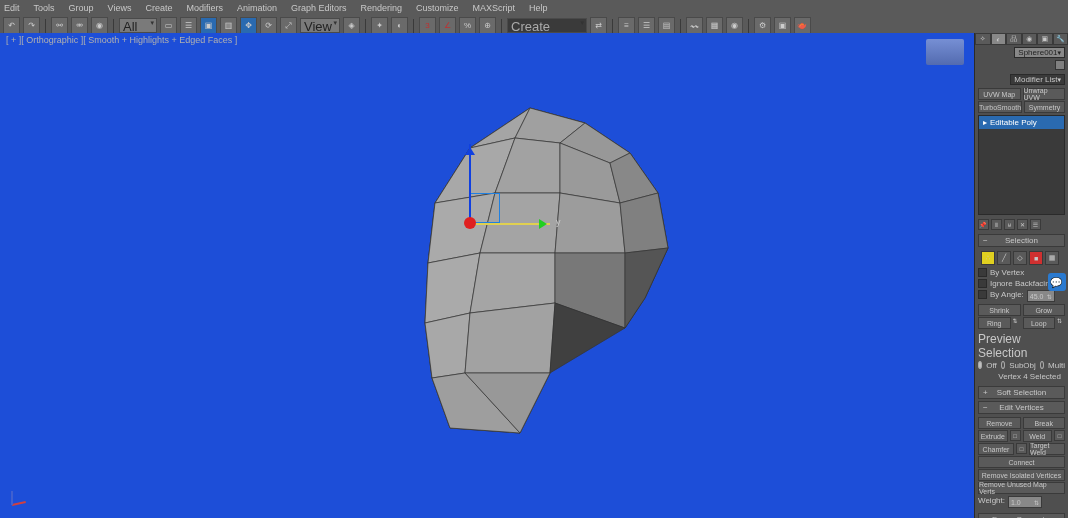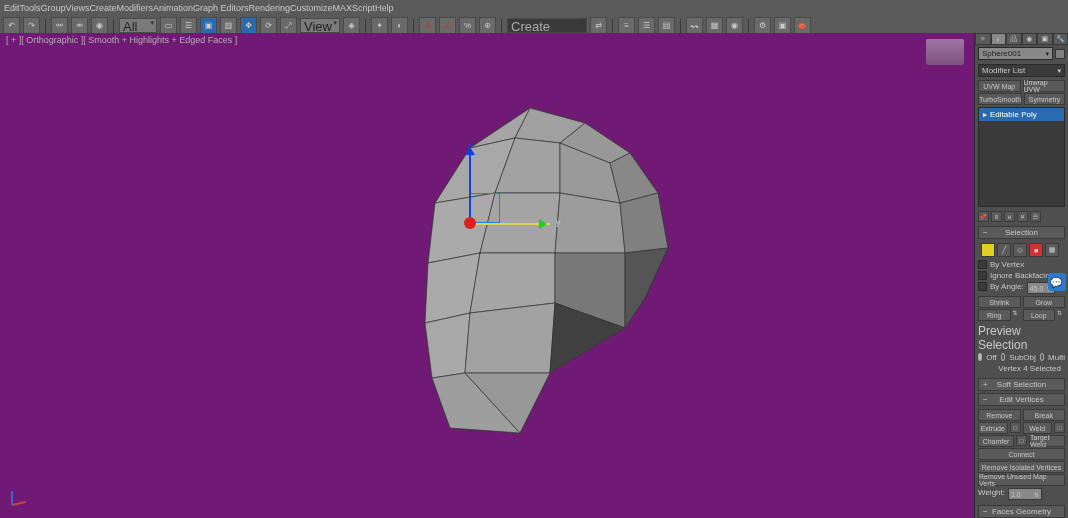--- a/index.html
+++ b/index.html
@@ -1,28 +1,28 @@
 <!DOCTYPE html>
 <html><head>
 <meta charset="utf-8">
 <style>
 * { margin: 0; padding: 0; box-sizing: border-box; font-family: Arial, sans-serif; user-select: none; }
 body { width: 1068px; height: 518px; background: #3a3a3a; overflow: hidden; position: relative; }
 
-.menubar { height: 13px; background: #5a5a5a; display: flex; align-items: center; padding: 8px 4px; font-size: 9px; color: #c8c8c8; }
+.menubar { height: 13px; background: #5a5a5a; display: flex; align-items: center; padding: 8px 4px; font-size: 9px; color: #c8c8c8; gap: 14px; }
 .menubar span { cursor: pointer; }
 
 .toolbar { height: 20px; background: #5a5a5a; border-bottom: 1px solid #2a2a2a; display: flex; align-items: center; padding: 0 3px; gap: 3px; }
 .tb-btn { width: 17px; height: 17px; background: #6a6a6a; border: 1px solid #4a4a4a; display: flex; align-items: center; justify-content: center; font-size: 8px; color: #ccc; cursor: pointer; }
 .tb-btn.blue { background: #2a6ab0; }
 .tb-sep { width: 1px; height: 14px; background: #3a3a3a; margin: 0 2px; }
 .tb-combo { height: 15px; background: #7a7a7a; border: 1px solid #4a4a4a; font-size: 13px; padding: 0 12px 0 3px; color: #222; position: relative; }
 .tb-combo::after { content: "▾"; position: absolute; right: 2px; top: 0; font-size: 7px; color: #333; }
 
-.viewport { position: absolute; top: 33px; left: 0; right: 94px; bottom: 0; background: #701a75; }
+.viewport { position: absolute; top: 33px; left: 0; right: 94px; bottom: 0; background: #1d4ed8; }
 .viewport-label { position: absolute; top: 2px; left: 6px; font-size: 9px; color: #b0b0b0; }
 .viewcube { position: absolute; top: 6px; right: 10px; width: 38px; height: 26px; background: linear-gradient(#d0d0d0,#888); border-radius: 2px; opacity: 0.5; }
 .axis-indicator { position: absolute; bottom: 8px; left: 8px; width: 24px; height: 24px; }
 .axis-indicator .ax { position: absolute; bottom: 4px; left: 4px; width: 14px; height: 2px; transform-origin: left center; }
 .ax.x { background: #d04040; transform: rotate(-12deg); }
 .ax.z { background: #4060d0; transform: rotate(-90deg); }
 
 .model { position: absolute; top: 70px; left: 410px; width: 280px; height: 340px; }
 .model-svg { width: 100%; height: 100%; }
 .gizmo { position: absolute; top: 120px; left: 60px; }
@@ -34,21 +34,21 @@
 .gizmo .gy::after { border-left: 8px solid #1040e0; }
 .gizmo .planebox { position: absolute; left: 0px; top: -30px; width: 30px; height: 30px; border: 1px solid #2080e0; }
 .gizmo .dot { position: absolute; left: -6px; top: -6px; width: 12px; height: 12px; background: #e02020; border-radius: 50%; }
 .gizmo .lbl { position: absolute; font-size: 9px; color: #ccc; }
 .gizmo .lbl.ly { left: 86px; top: -6px; }
 
 .cmdpanel { position: absolute; top: 33px; right: 0; width: 94px; bottom: 0; background: #4f4f4f; border-left: 1px solid #2a2a2a; font-size: 9px; color: #c8c8c8; overflow: hidden; }
 .tabs { display: flex; height: 12px; background: #5a5a5a; }
 .tab { flex: 1; border: 1px solid #3a3a3a; display: flex; align-items: center; justify-content: center; font-size: 7px; cursor: pointer; }
 .tab.active { background: #888; }
-.panel-row { padding: 2px 3px; display: flex; align-items: center; gap: 2px; }
+.panel-row { padding: 2px 3px; display: flex; align-items: flex-end; gap: 2px; flex-direction: column; }
 .panel-combo { height: 13px; background: #3a3a3a; border: 1px solid #2a2a2a; flex: 1; font-size: 8px; padding: 0 3px; display: flex; align-items: center; justify-content: space-between; }
 .panel-combo::after { content: "▾"; font-size: 7px; }
 .btn-small { flex: 1; height: 12px; background: #5a5a5a; border: 1px solid #3a3a3a; font-size: 7px; display: flex; align-items: center; justify-content: center; cursor: pointer; }
 .stack { margin: 2px 3px; height: 100px; background: #3a3a3a; border: 1px solid #2a2a2a; }
 .stack-item { height: 13px; padding: 0 4px; font-size: 8px; display: flex; align-items: center; gap: 3px; }
 .stack-item.sel { background: #2a6ab0; color: #fff; }
 .subobj-row { display: flex; gap: 2px; padding: 2px 3px; }
 .subobj { width: 14px; height: 14px; border: 1px solid #3a3a3a; background: #5a5a5a; cursor: pointer; font-size: 7px; display: flex; align-items: center; justify-content: center; }
 .subobj.sel { background: #e0d020; }
 .subobj.red { background: #d03030; }

